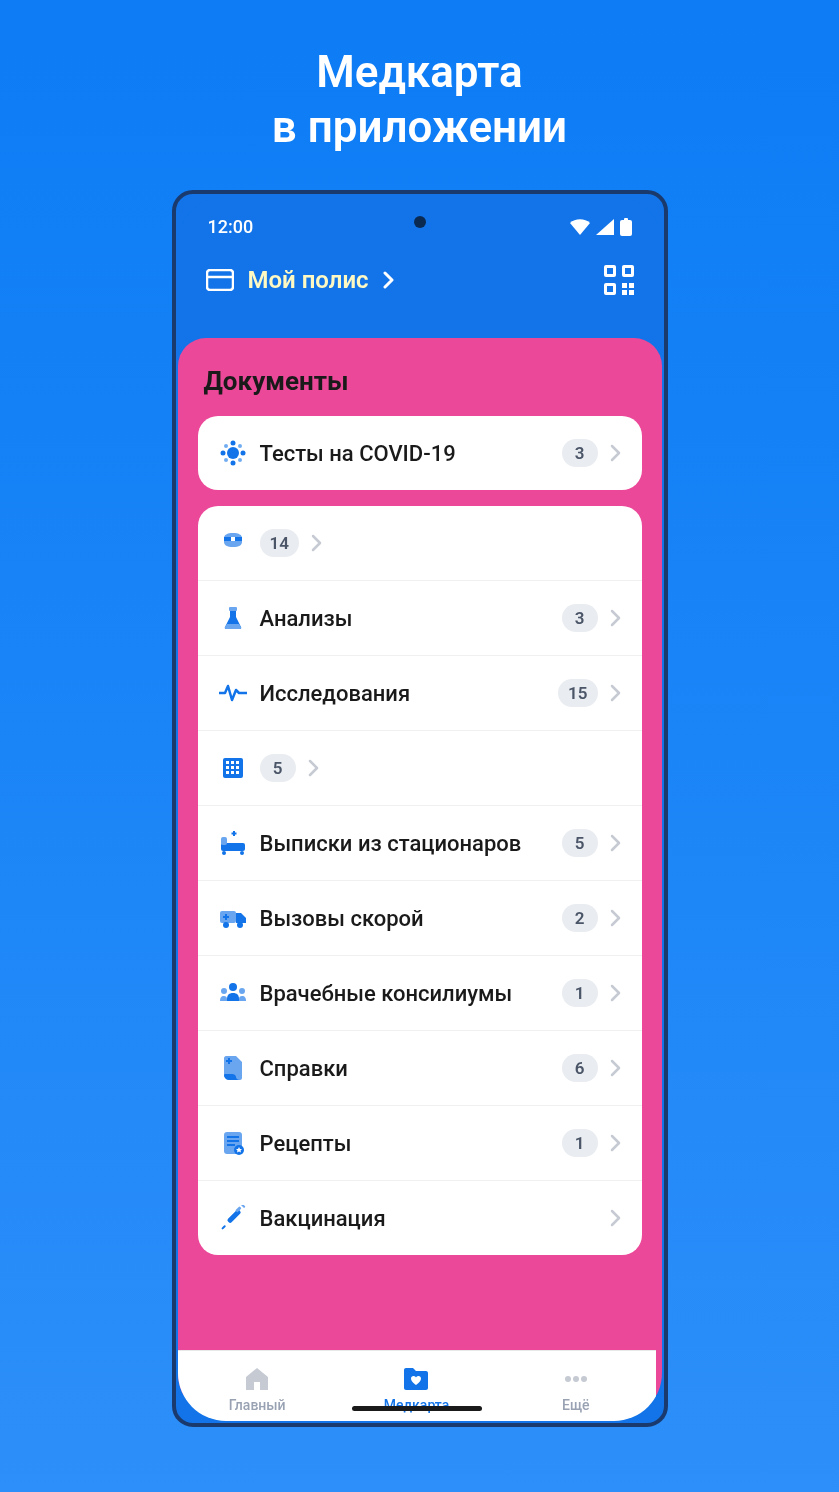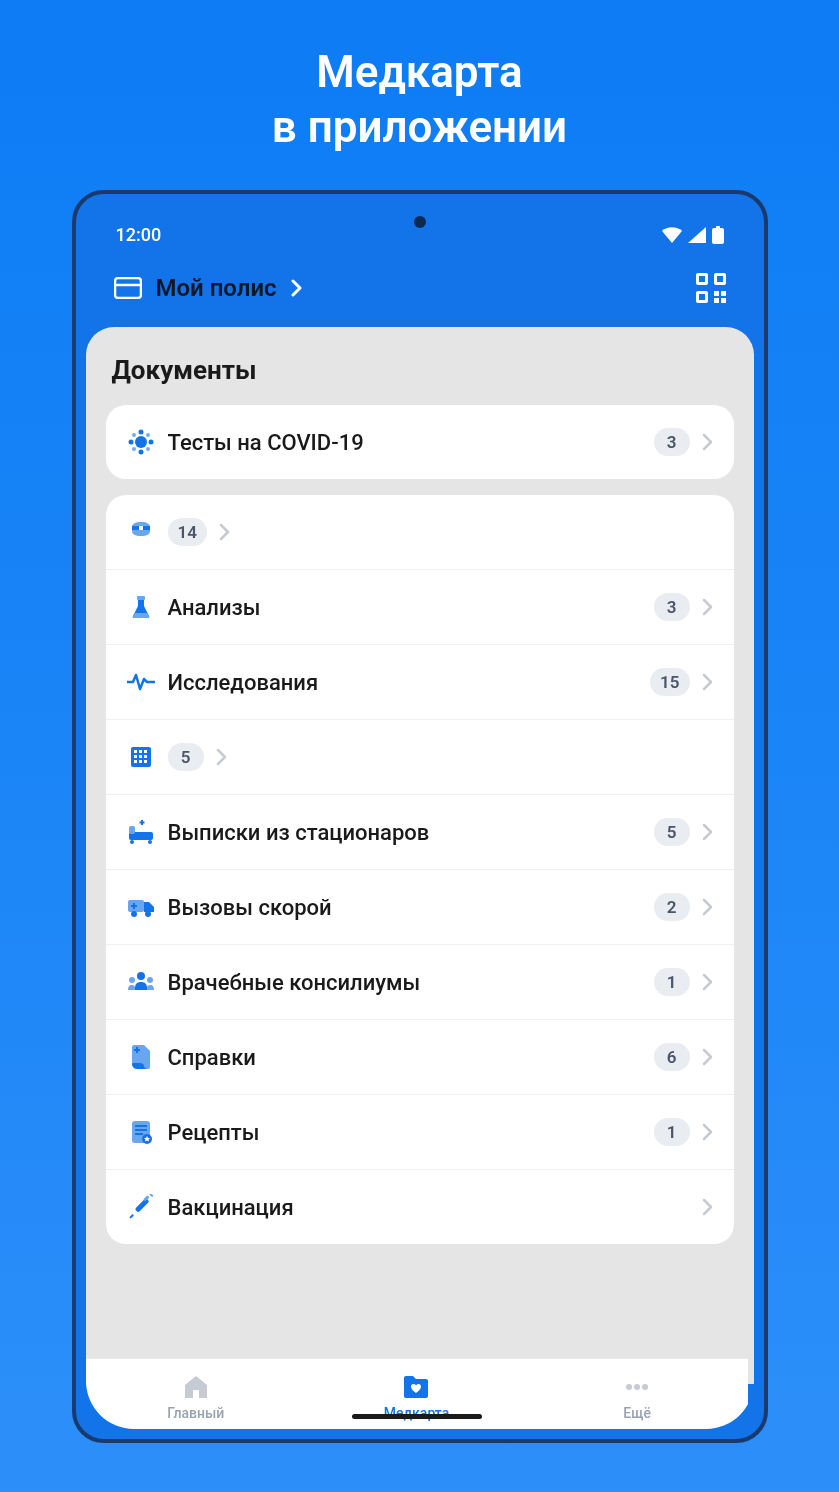--- a/index.html
+++ b/index.html
@@ -14,26 +14,26 @@
     }
     .promo-title {
       color: #fff;
       font-size: 44px;
       font-weight: 600;
       text-align: center;
       margin-top: 45px;
       line-height: 1.25;
     }
     .phone-frame {
-      width: 696px;
+      width: 496px;
       margin-top: 35px;
       background: #1274e8;
       border: 4px solid #1a3a6e;
-      border-radius: 32px;
-      padding: 10px;
+      border-radius: 21px;
+      padding: 2px;
       position: relative;
     }
     .phone-screen {
       background: #1274e8;
       border-radius: 48px;
       overflow: hidden;
       position: relative;
       height: 1225px;
     }
     .camera-notch {
@@ -60,31 +60,32 @@
     .app-header {
       display: flex;
       justify-content: space-between;
       align-items: center;
       padding: 18px 28px 24px;
     }
     .policy-link {
       display: flex;
       align-items: center;
       gap: 14px;
-      color: #0f172a;
+      color: #fef9c3;
       font-size: 24px;
       font-weight: 600;
     }
     .content-panel {
-      background: #e5e5e5;
+      background: #ec4899;
       border-radius: 28px 28px 0 0;
       padding: 28px 20px 0;
       flex: 1;
       height: calc(100% - 168px);
       overflow: hidden;
+      margin-top: 19px;
     }
     .section-title {
       font-size: 26px;
       font-weight: 700;
       color: #1a1a1a;
       margin-bottom: 20px;
       padding-left: 6px;
     }
     .card {
       background: #fff;

